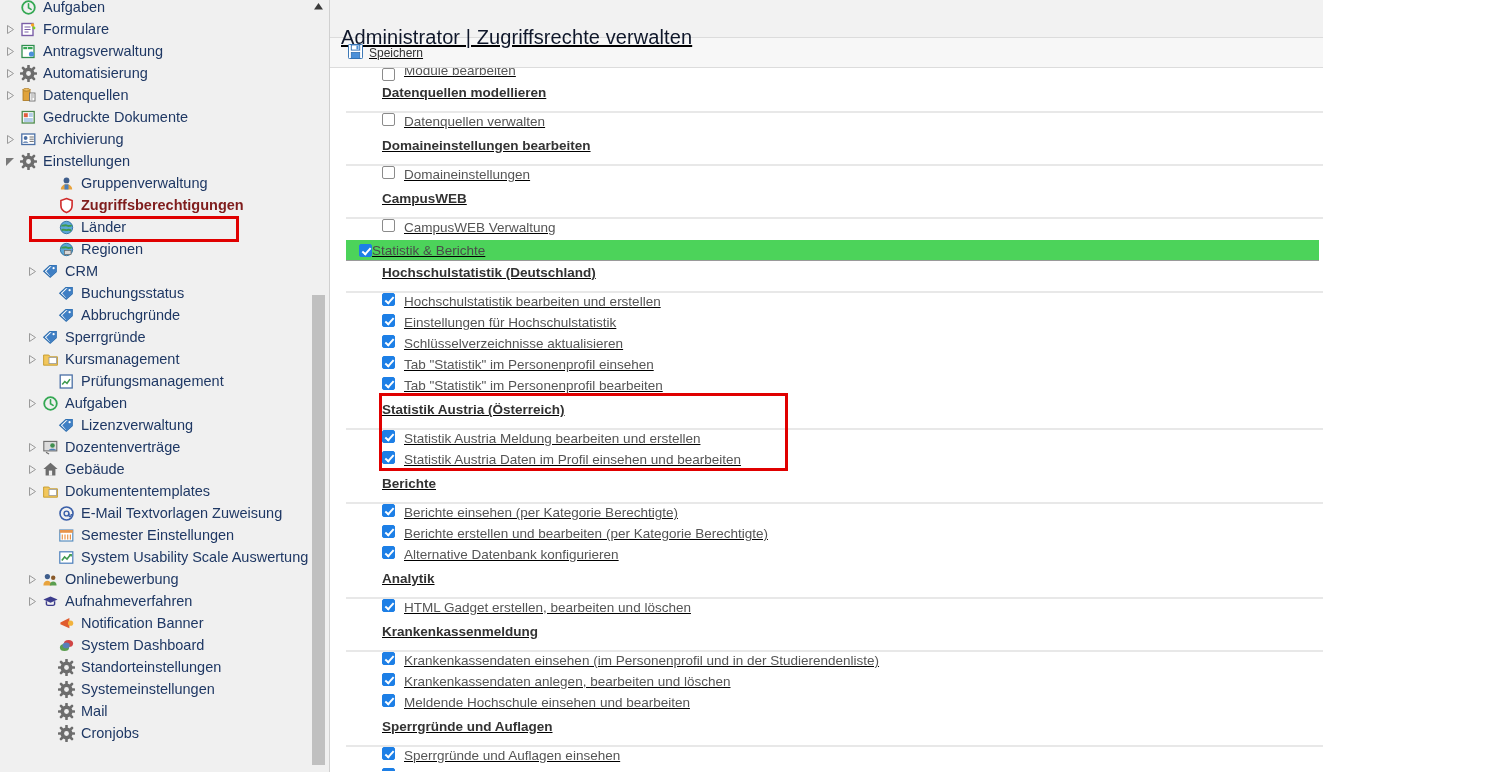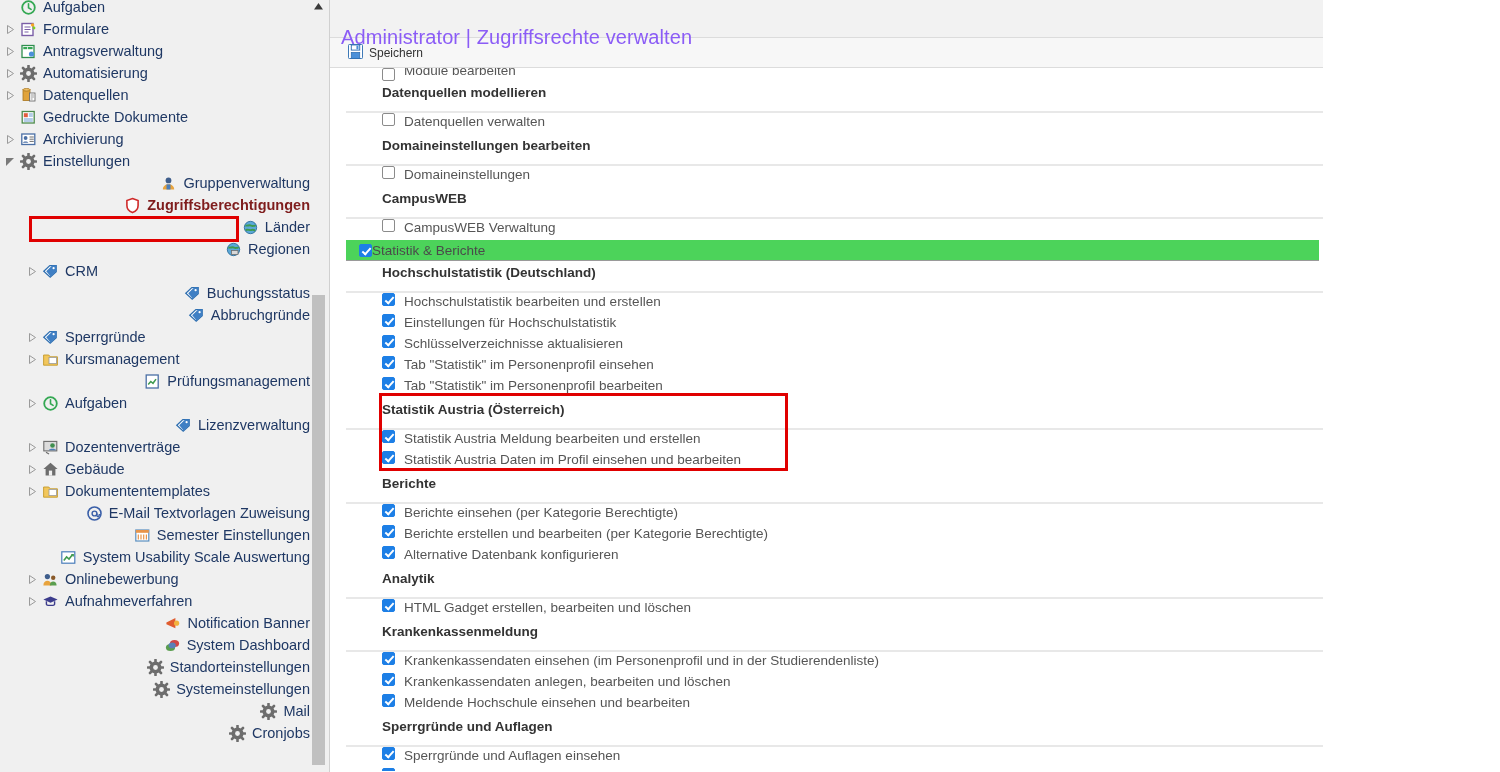--- a/index.html
+++ b/index.html
@@ -3,21 +3,21 @@
 <meta charset="utf-8">
 <style>
   * { box-sizing: border-box; }
   html, body {
     margin: 0; padding: 0;
     width: 1500px; height: 772px;
     overflow: hidden;
     font-family: "Liberation Sans", sans-serif;
     background: #ffffff;
   }
-  #app { position: relative; width: 1323px; height: 772px; display: flex; }
+  #app { position: relative; width: 1323px; height: 772px; display: flex; text-decoration: underline; }
 
   
   #sidebar {
     position: relative;
     width: 330px; height: 772px;
     background: #f0f0f0;
     flex: 0 0 330px;
     overflow: hidden;
   }
   .tree { position: absolute; top: -4px; left: 0; width: 310px; padding-top: 0; }
@@ -35,21 +35,21 @@
   }
   .tree-item .twisty svg { display: block; }
   .tree-item .ic {
     width: 21px; flex: 0 0 21px; height: 20px;
     display: flex; align-items: center; justify-content: center;
     margin-right: 4px;
   }
   .tree-item .lbl { line-height: 19px; }
   .lvl1 { padding-left: 2px; }
   .lvl2 { padding-left: 24px; }
-  .lvl2-noarrow { padding-left: 40px; justify-content: flex-end; }
+  .lvl2-noarrow { padding-left: 40px; }
   .tree-item.selected .lbl { font-weight: bold; color: #7f1d1d; }
 
   
   #sidebar-highlight {
     position: absolute;
     left: 29px; top: 216px;
     width: 210px; height: 26px;
     border: 3px solid #e00000;
     pointer-events: none;
   }
@@ -82,21 +82,21 @@
     overflow: hidden;
   }
   #titlebar {
     height: 38px;
     background: #f2f2f2;
     display: flex; align-items: center;
     padding-left: 11px;
     border-bottom: 1px solid #dcdcdc;
   }
   #titlebar .title {
-    font-size: 20px; color: #8b5cf6; letter-spacing: .1px; margin-top: 38px;
+    font-size: 20px; color: #0f172a; letter-spacing: .1px; margin-top: 38px;
   }
   #toolbar {
     height: 30px;
     background: #f7f7f7;
     border-bottom: 1px solid #dcdcdc;
     display: flex; align-items: center;
     padding-left: 14px;
   }
   .tb-btn {
     display: flex; align-items: center; gap: 6px;

